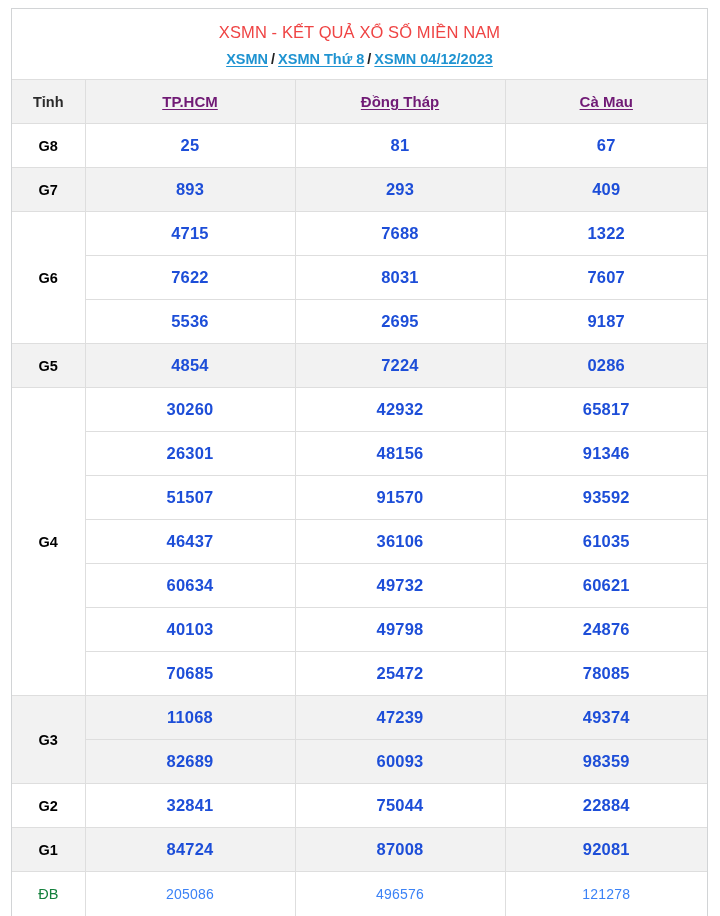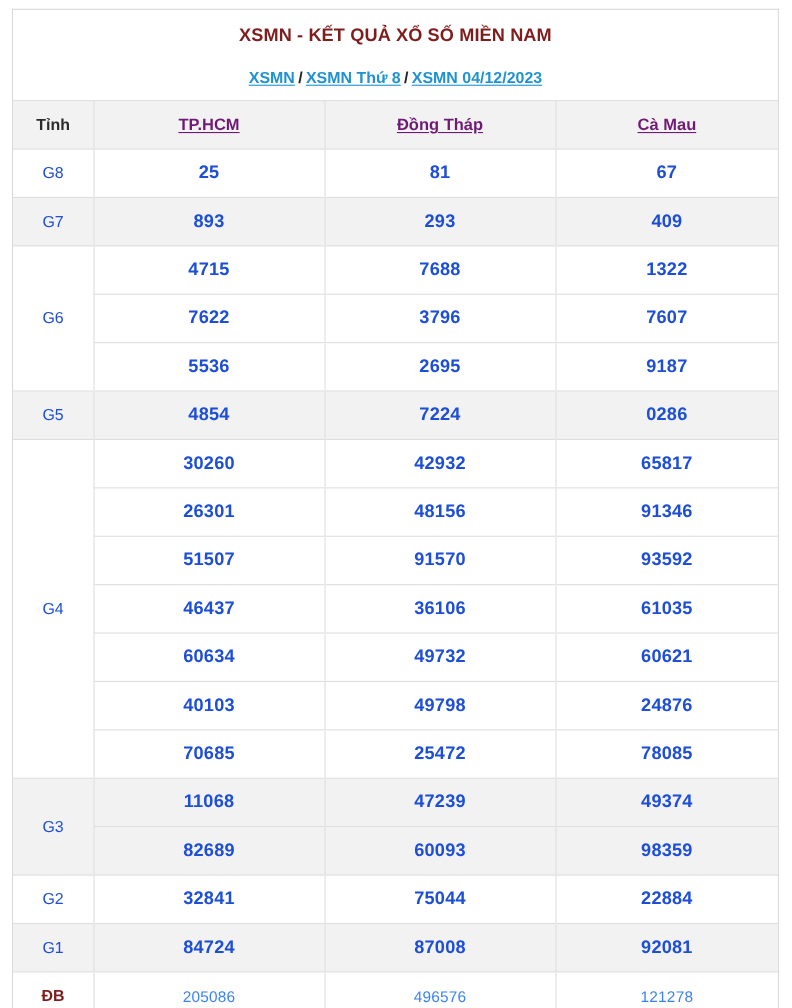--- a/index.html
+++ b/index.html
@@ -24,26 +24,26 @@
     box-sizing:border-box;
     background:#fff;
   }
   
   .head{
     padding:13px 0 11px 0;
     text-align:center;
     background:#fff;
   }
   .title{
-    color:#7f1d1d;
+    color:#ef4444;
     font-size:16.5px;
-    font-weight:700;
+    font-weight:400;
     letter-spacing:.1px;
     line-height:20px;
-    margin:0 0 20px 0;
+    margin:0 0 8px 0;
   }
   .crumbs{
     font-size:14.5px;
     font-weight:700;
     line-height:18px;
     color:#1b1b1b;
   }
   .crumbs a{
     color:#1f93d1;
     text-decoration:underline;
@@ -89,38 +89,38 @@
     text-decoration:underline;
     text-underline-offset:2px;
   }
   th.tinh{
     font-size:14.5px;
     font-weight:700;
     color:#2b2b2b;
   }
   td.glabel{
     font-size:14.5px;
-    font-weight:400;
-    color:#1d4ed8;
+    font-weight:700;
+    color:#000000;
     border-right:1px solid #dedede;
   }
   td.num{
     font-size:16.5px;
     font-weight:700;
     color:#1d4ed8;
     letter-spacing:.2px;
   }
   
   tr.stripe > td{background:#f2f2f2;}
   tr.plain  > td{background:#ffffff;}
   td.glabel.stripe-l{background:#f2f2f2;}
   td.glabel.plain-l{background:#ffffff;}
 
   
-  td.db-label{color:#7f1d1d;font-weight:700;}
+  td.db-label{color:#15803d;font-weight:400;}
   td.db-num{color:#3b82f6;font-weight:400;font-size:14px;}
 </style>
 </head>
 <body>
 
 <div class="page">
   <div class="frame">
 
     <div class="head">
       <div class="title">XSMN - KẾT QUẢ XỔ SỐ MIỀN NAM</div>
@@ -158,21 +158,21 @@
             <td class="num">409</td>
           </tr>
           <tr class="plain">
             <td class="glabel plain-l" rowspan="3">G6</td>
             <td class="num">4715</td>
             <td class="num">7688</td>
             <td class="num">1322</td>
           </tr>
           <tr class="plain">
             <td class="num">7622</td>
-            <td class="num">3796</td>
+            <td class="num">8031</td>
             <td class="num">7607</td>
           </tr>
           <tr class="plain">
             <td class="num">5536</td>
             <td class="num">2695</td>
             <td class="num">9187</td>
           </tr>
           <tr class="stripe">
             <td class="glabel stripe-l" rowspan="1">G5</td>
             <td class="num">4854</td>

